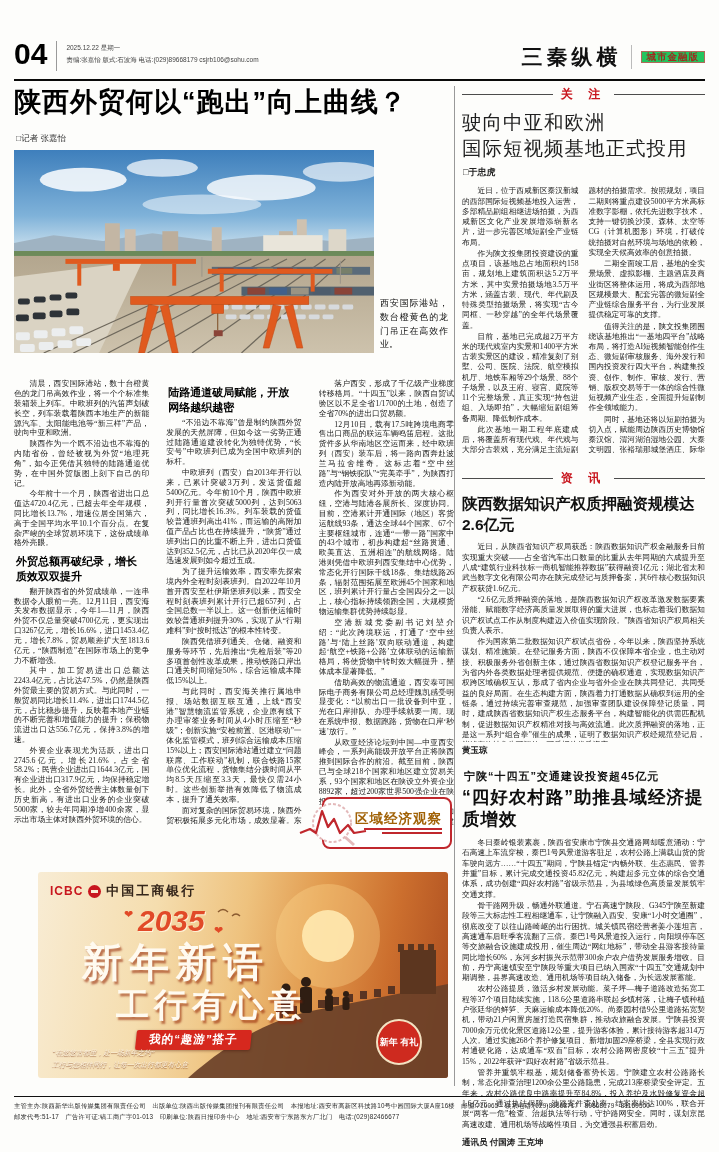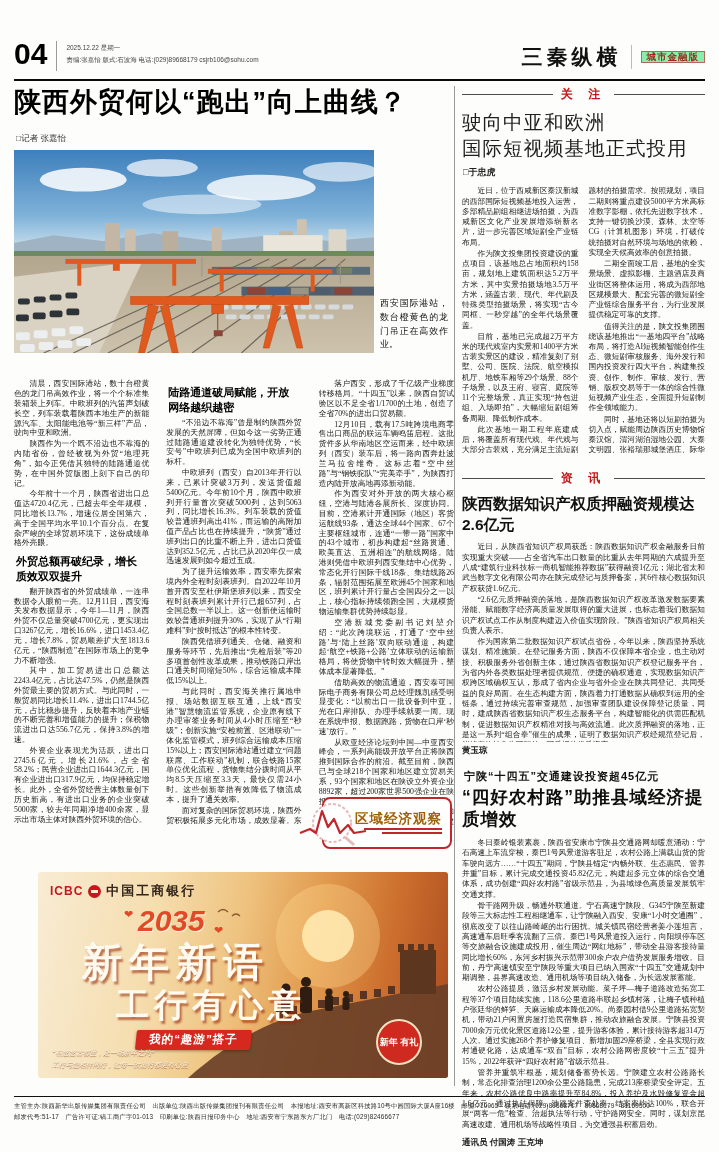--- a/index.html
+++ b/index.html
@@ -8,21 +8,21 @@
   .abs{position:absolute}
   
   #hdr{left:14px;top:40px;width:691px;height:36px;display:flex;justify-content:space-between;align-items:flex-start}
   .hdr-left{display:flex;align-items:flex-start;gap:6px}
   .pageno{font:bold 30px/0.95 "Liberation Sans",sans-serif;color:#000}
   .hdr-vline{width:1px;height:30px;background:#9a9a9a;margin:1px 3px 0}
   .hdr-info{font:6.5px/1.8 "Liberation Sans",sans-serif;color:#454545;padding-top:2px}
   .hdr-right{display:flex;align-items:center;gap:9px;padding-top:3px}
   .section-title{font-family:Liberation Sans, sans-serif;font-weight:bold;font-size:21px;letter-spacing:4px;color:#111}
   .hdr-vline2{width:1px;height:24px;background:#bbb}
-  .edition-box{border:1px solid #b06a5a;color:#9e2b1f;background:#86efac;
+  .edition-box{border:1px solid #b06a5a;color:#9e2b1f;background:#22c55e;
     font:bold 9.5px/1 "Liberation Sans",sans-serif;padding:0 5px;letter-spacing:1px}
   #hdr-rule{left:14px;top:79px;width:691px;height:2px;background:#0a0a0a}
   
   #main{left:14px;top:84px;width:440px}
   #main h1{font:bold 27px/1.12 "Liberation Sans",sans-serif;color:#000;letter-spacing:1px;margin:3px 0 16px}
   .byline{font:8.5px/1.2 "Liberation Sans",sans-serif;color:#333;margin:12px 0 7px 2px}
   .photo-row{display:flex;gap:6px}
   .photo{width:360px;height:203px;flex:none;overflow:hidden;background:#7fb2d9}
   .caption{width:68px;font-size:9px;line-height:1.55;color:#111;align-self:flex-end;text-align:justify;padding-bottom:1px}
   .cols{display:flex;gap:17px;margin-top:26px;height:446px;overflow:hidden}

